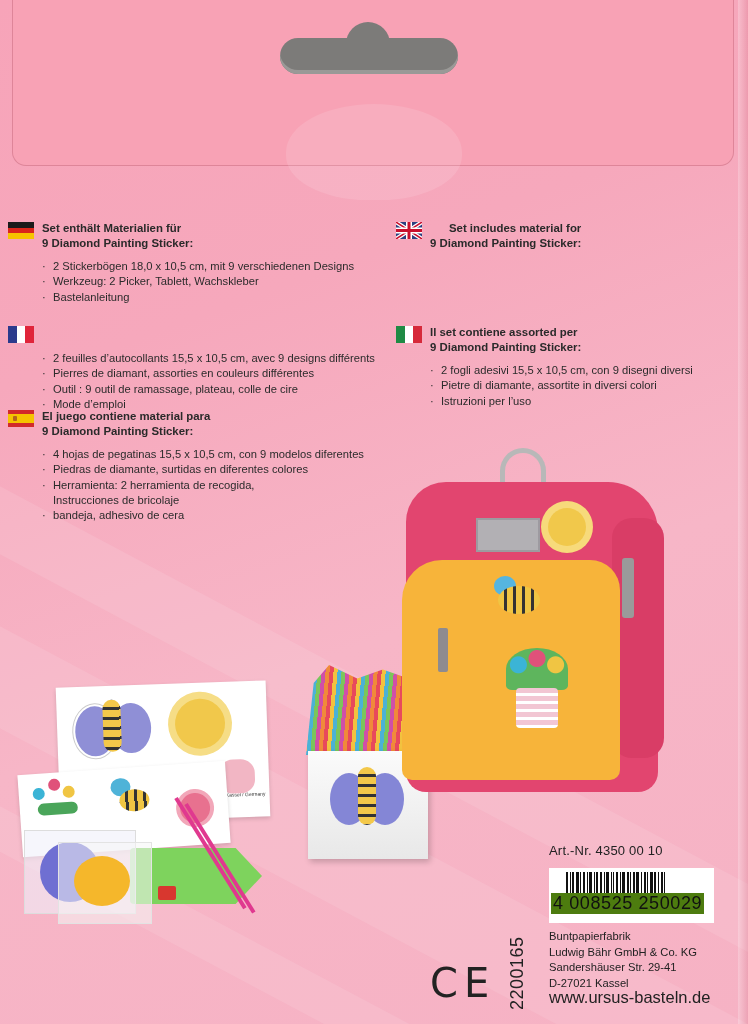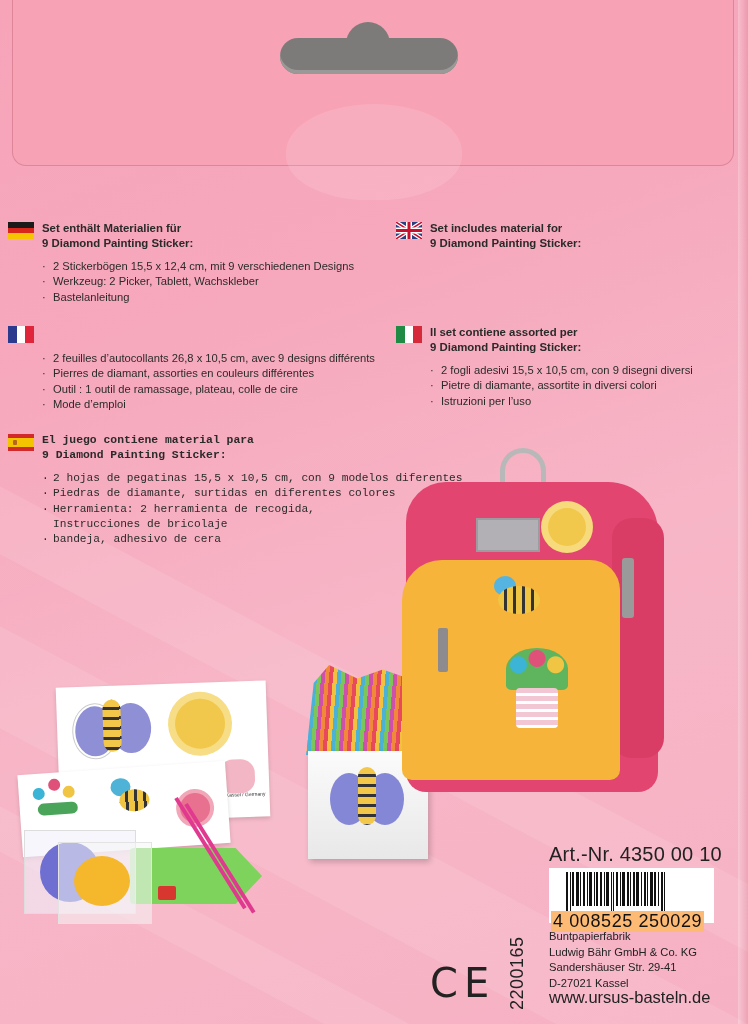--- a/index.html
+++ b/index.html
@@ -15,30 +15,30 @@
 
   .lang{position:absolute;font-size:11.2px;line-height:15px;}
   .lang .head{display:flex;align-items:flex-start;}
   .flag{width:26px;height:17px;margin-right:8px;margin-top:1px;flex:none;position:relative;overflow:hidden;}
   .lang .title{font-weight:bold;font-size:11.4px;line-height:15px;color:#2a2a2a;}
   .lang ul{list-style:none;margin:8px 0 0 34px;padding:0;}
   .lang li{position:relative;padding-left:11px;line-height:15.3px;}
   .lang li::before{content:"\00B7";position:absolute;left:0;top:0;}
 
   .de{left:8px;top:221px;}
-  .en{left:396px;top:221px;}
+  .en{left:396px;top:221px;text-align:right;}
   .fr{left:8px;top:325px;}
   .it{left:396px;top:325px;}
-  .es{left:8px;top:433px;font-family:Liberation Mono, monospace;}
-
-  .artnr{position:absolute;left:549px;top:843px;font-size:20px;color:#222;letter-spacing:0.2px;}
+  .es{left:8px;top:409px;}
+
+  .artnr{position:absolute;left:549px;top:843px;font-size:13px;color:#222;letter-spacing:0.2px;}
   .barcode{position:absolute;left:549px;top:868px;width:165px;height:55px;background:#fff;}
   .bars{position:absolute;left:17px;top:4px;width:142px;height:34px;display:flex;align-items:flex-start;}
   .bars span{display:block;background:#111;height:34px;margin-right:1.6px;}
-  .barnum{position:absolute;left:2px;top:43px;font-size:18px;color:#111;letter-spacing:0.6px;background:#fdba74;padding:0 2px;}
+  .barnum{position:absolute;left:2px;top:25px;font-size:18px;color:#111;letter-spacing:0.6px;background:#4d7c0f;padding:0 2px;}
   .vert{position:absolute;left:507px;top:1010px;transform:rotate(-90deg);transform-origin:left top;font-size:18px;color:#222;letter-spacing:0.5px;}
   .address{position:absolute;left:549px;top:929px;font-size:11.2px;line-height:15.5px;color:#222;}
   .url{position:absolute;left:549px;top:988px;font-size:16.5px;color:#222;}
   .ce{position:absolute;left:430px;top:960px;font-size:40px;color:#222;font-family:"DejaVu Sans",sans-serif;letter-spacing:6px;font-weight:normal;}
 
   
   .card{position:absolute;background:#fff;box-shadow:0 2px 4px rgba(0,0,0,0.15);}
 </style>
 </head>
 <body>
@@ -59,21 +59,21 @@
       <div style="height:33.3%;background:#1a1a1a"></div>
         <div style="height:33.3%;background:#d9261c"></div>
         <div style="height:33.4%;background:#f6c400"></div>
     </div>
     <div class="title">
       <div>Set enthält Materialien für</div>
       <div>9 Diamond Painting Sticker:</div>
     </div>
   </div>
   <ul>
-    <li>2 Stickerbögen 15,5 x 12,4 cm, mit 9 verschiedenen Designs</li>
+    <li>2 Stickerbögen 18,0 x 10,5 cm, mit 9 verschiedenen Designs</li>
     <li>Werkzeug: 2 Picker, Tablett, Wachskleber</li>
     <li>Bastelanleitung</li>
   </ul>
 </div>
 
 <div class="lang en">
   <div class="head">
     <div class="flag" style="background:#2b3f7f;">
       <svg width="26" height="17" viewBox="0 0 26 17">
         <path d="M0 0L26 17M26 0L0 17" stroke="#fff" stroke-width="4"></path>
@@ -93,23 +93,23 @@
 
 <div class="lang fr">
   <div class="head">
     <div class="flag" style="display:flex;">
       <div style="flex:1;background:#2b3a8c"></div>
         <div style="flex:1;background:#fff"></div>
         <div style="flex:1;background:#e0243a"></div>
     </div>
   </div>
   <ul>
-    <li>2 feuilles d’autocollants 26,8 x 10,5 cm, avec 9 designs différents</li>
+    <li>2 feuilles d’autocollants 15,5 x 10,5 cm, avec 9 designs différents</li>
     <li>Pierres de diamant, assorties en couleurs différentes</li>
-    <li>Outil : 1 outil de ramassage, plateau, colle de cire</li>
+    <li>Outil : 9 outil de ramassage, plateau, colle de cire</li>
     <li>Mode d’emploi</li>
   </ul>
 </div>
 
 <div class="lang it">
   <div class="head">
     <div class="flag" style="display:flex;">
       <div style="flex:1;background:#1f8a44"></div>
         <div style="flex:1;background:#fff"></div>
         <div style="flex:1;background:#d6293a"></div>
@@ -134,21 +134,21 @@
           <span style="position:absolute;left:5px;top:2px;width:4px;height:5px;background:#b5651d;border-radius:1px;"></span>
         </div>
         <div style="height:25%;background:#d22a2a"></div>
     </div>
     <div class="title">
       <div>El juego contiene material para</div>
       <div>9 Diamond Painting Sticker:</div>
     </div>
   </div>
   <ul>
-    <li>2 hojas de pegatinas 15,5 x 10,5 cm, con 9 modelos diferentes</li>
+    <li>4 hojas de pegatinas 15,5 x 10,5 cm, con 9 modelos diferentes</li>
     <li>Piedras de diamante, surtidas en diferentes colores</li>
     <li>Herramienta: 2 herramienta de recogida,</li>
     <li>Instrucciones de bricolaje</li>
     <li style="padding-left:11px;">bandeja, adhesivo de cera</li>
   </ul>
 </div>
 <style>.es li:nth-child(4)::before{content:"";}</style>
 
 <div style="position:absolute;left:18px;top:680px;width:260px;height:250px;">
   <div class="card" style="left:40px;top:4px;width:210px;height:136px;transform:rotate(-2deg);">

